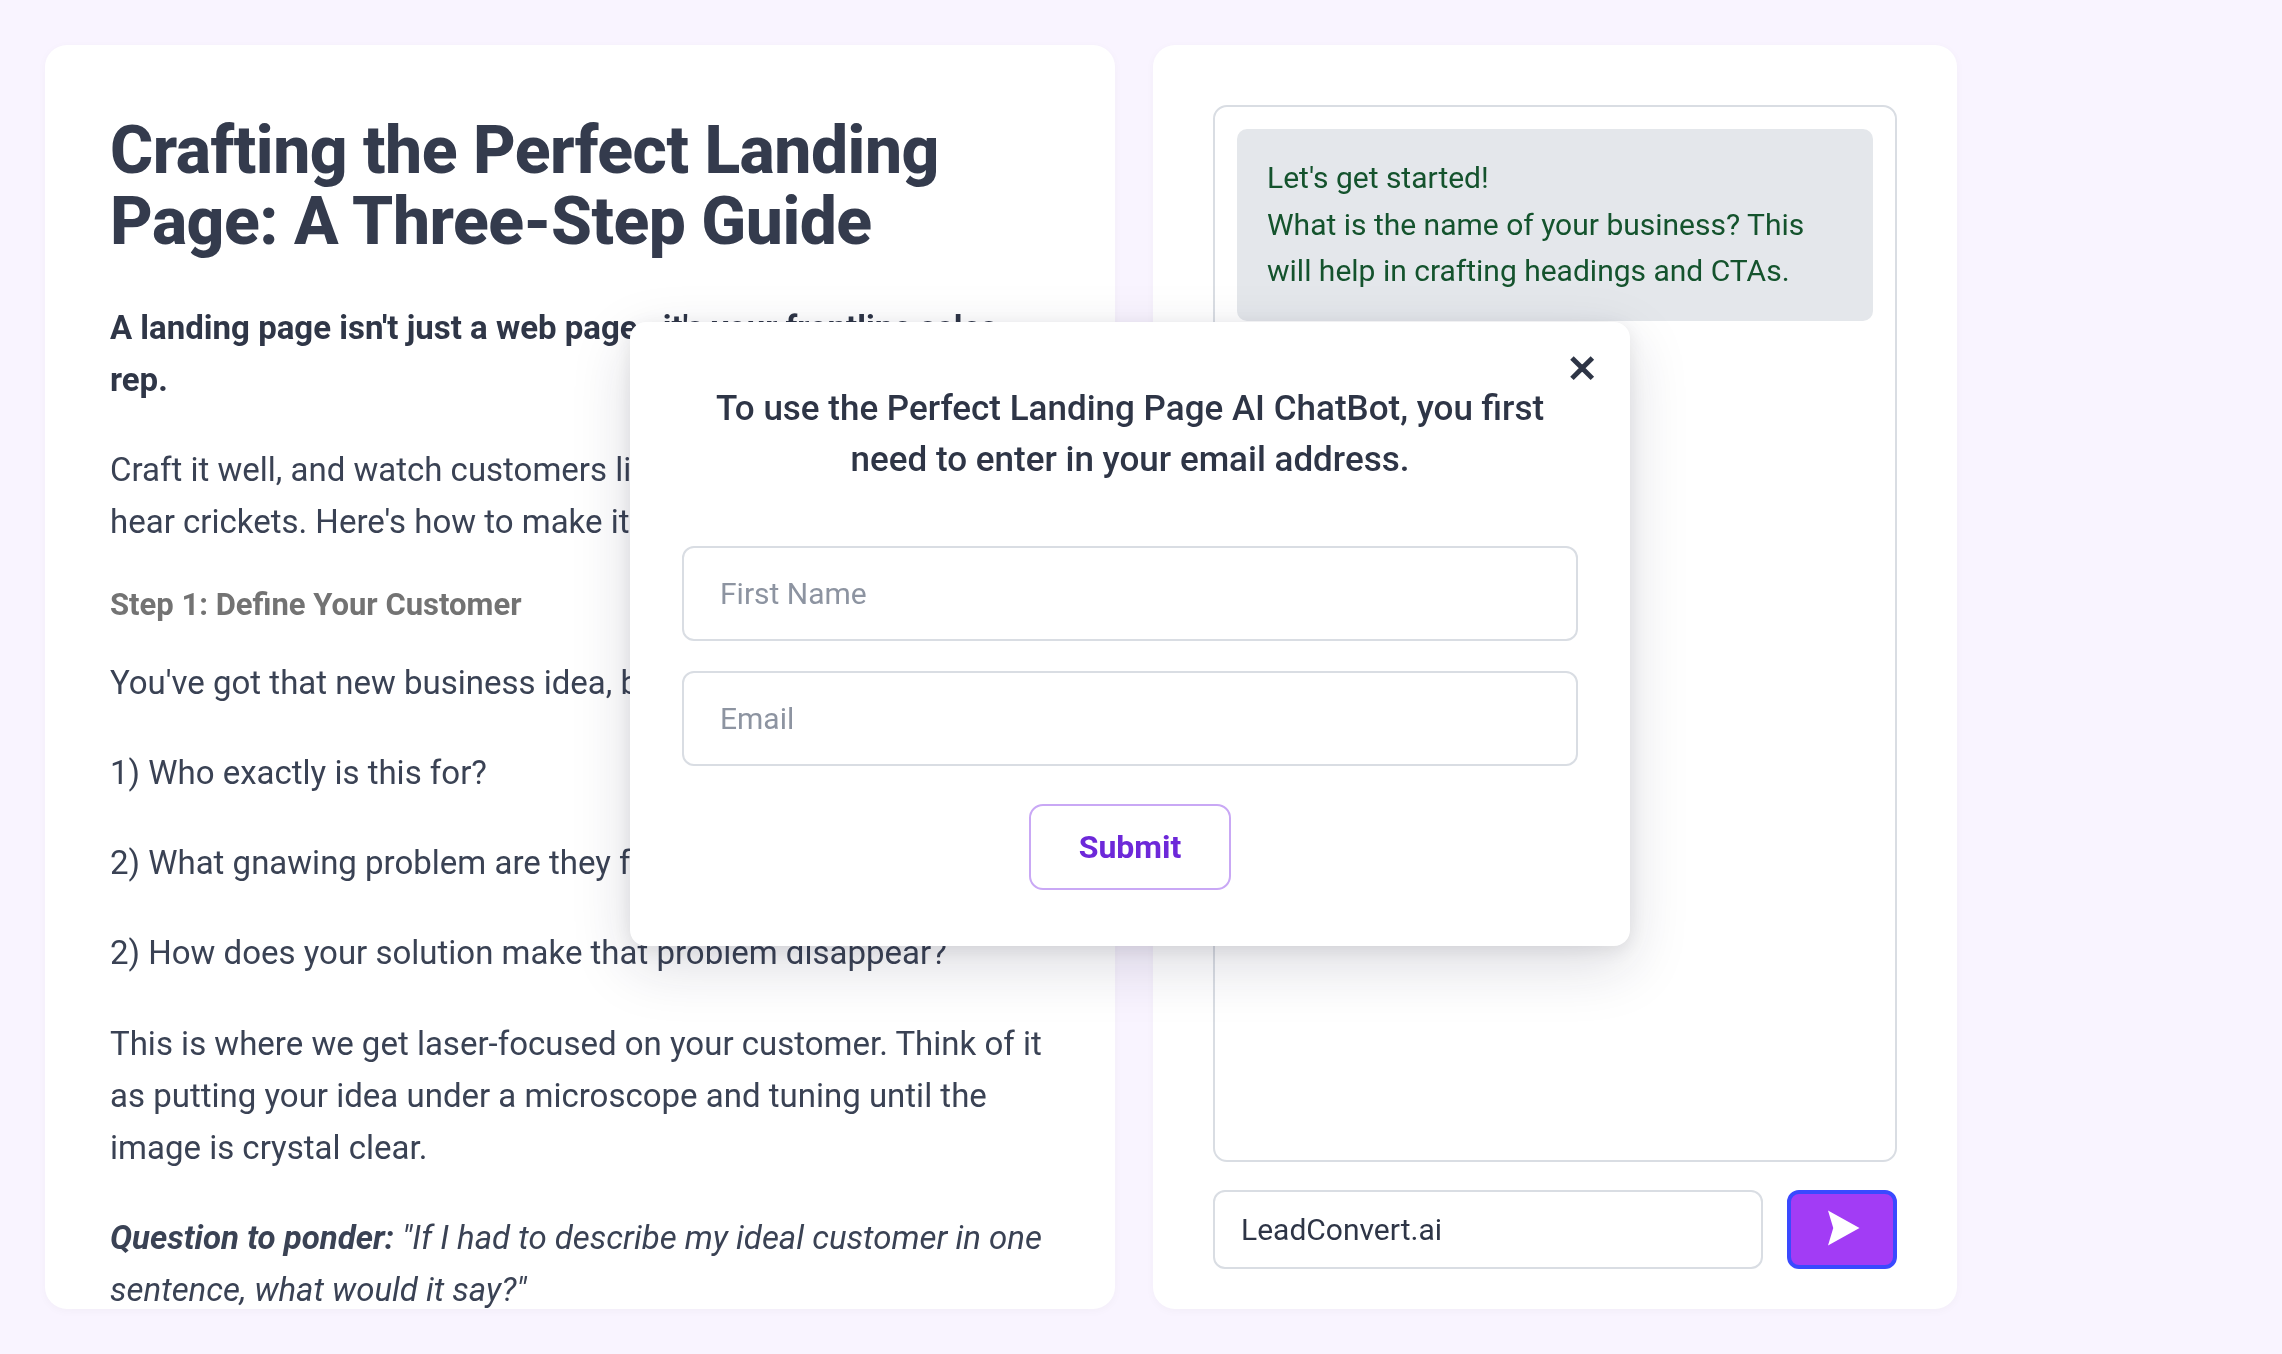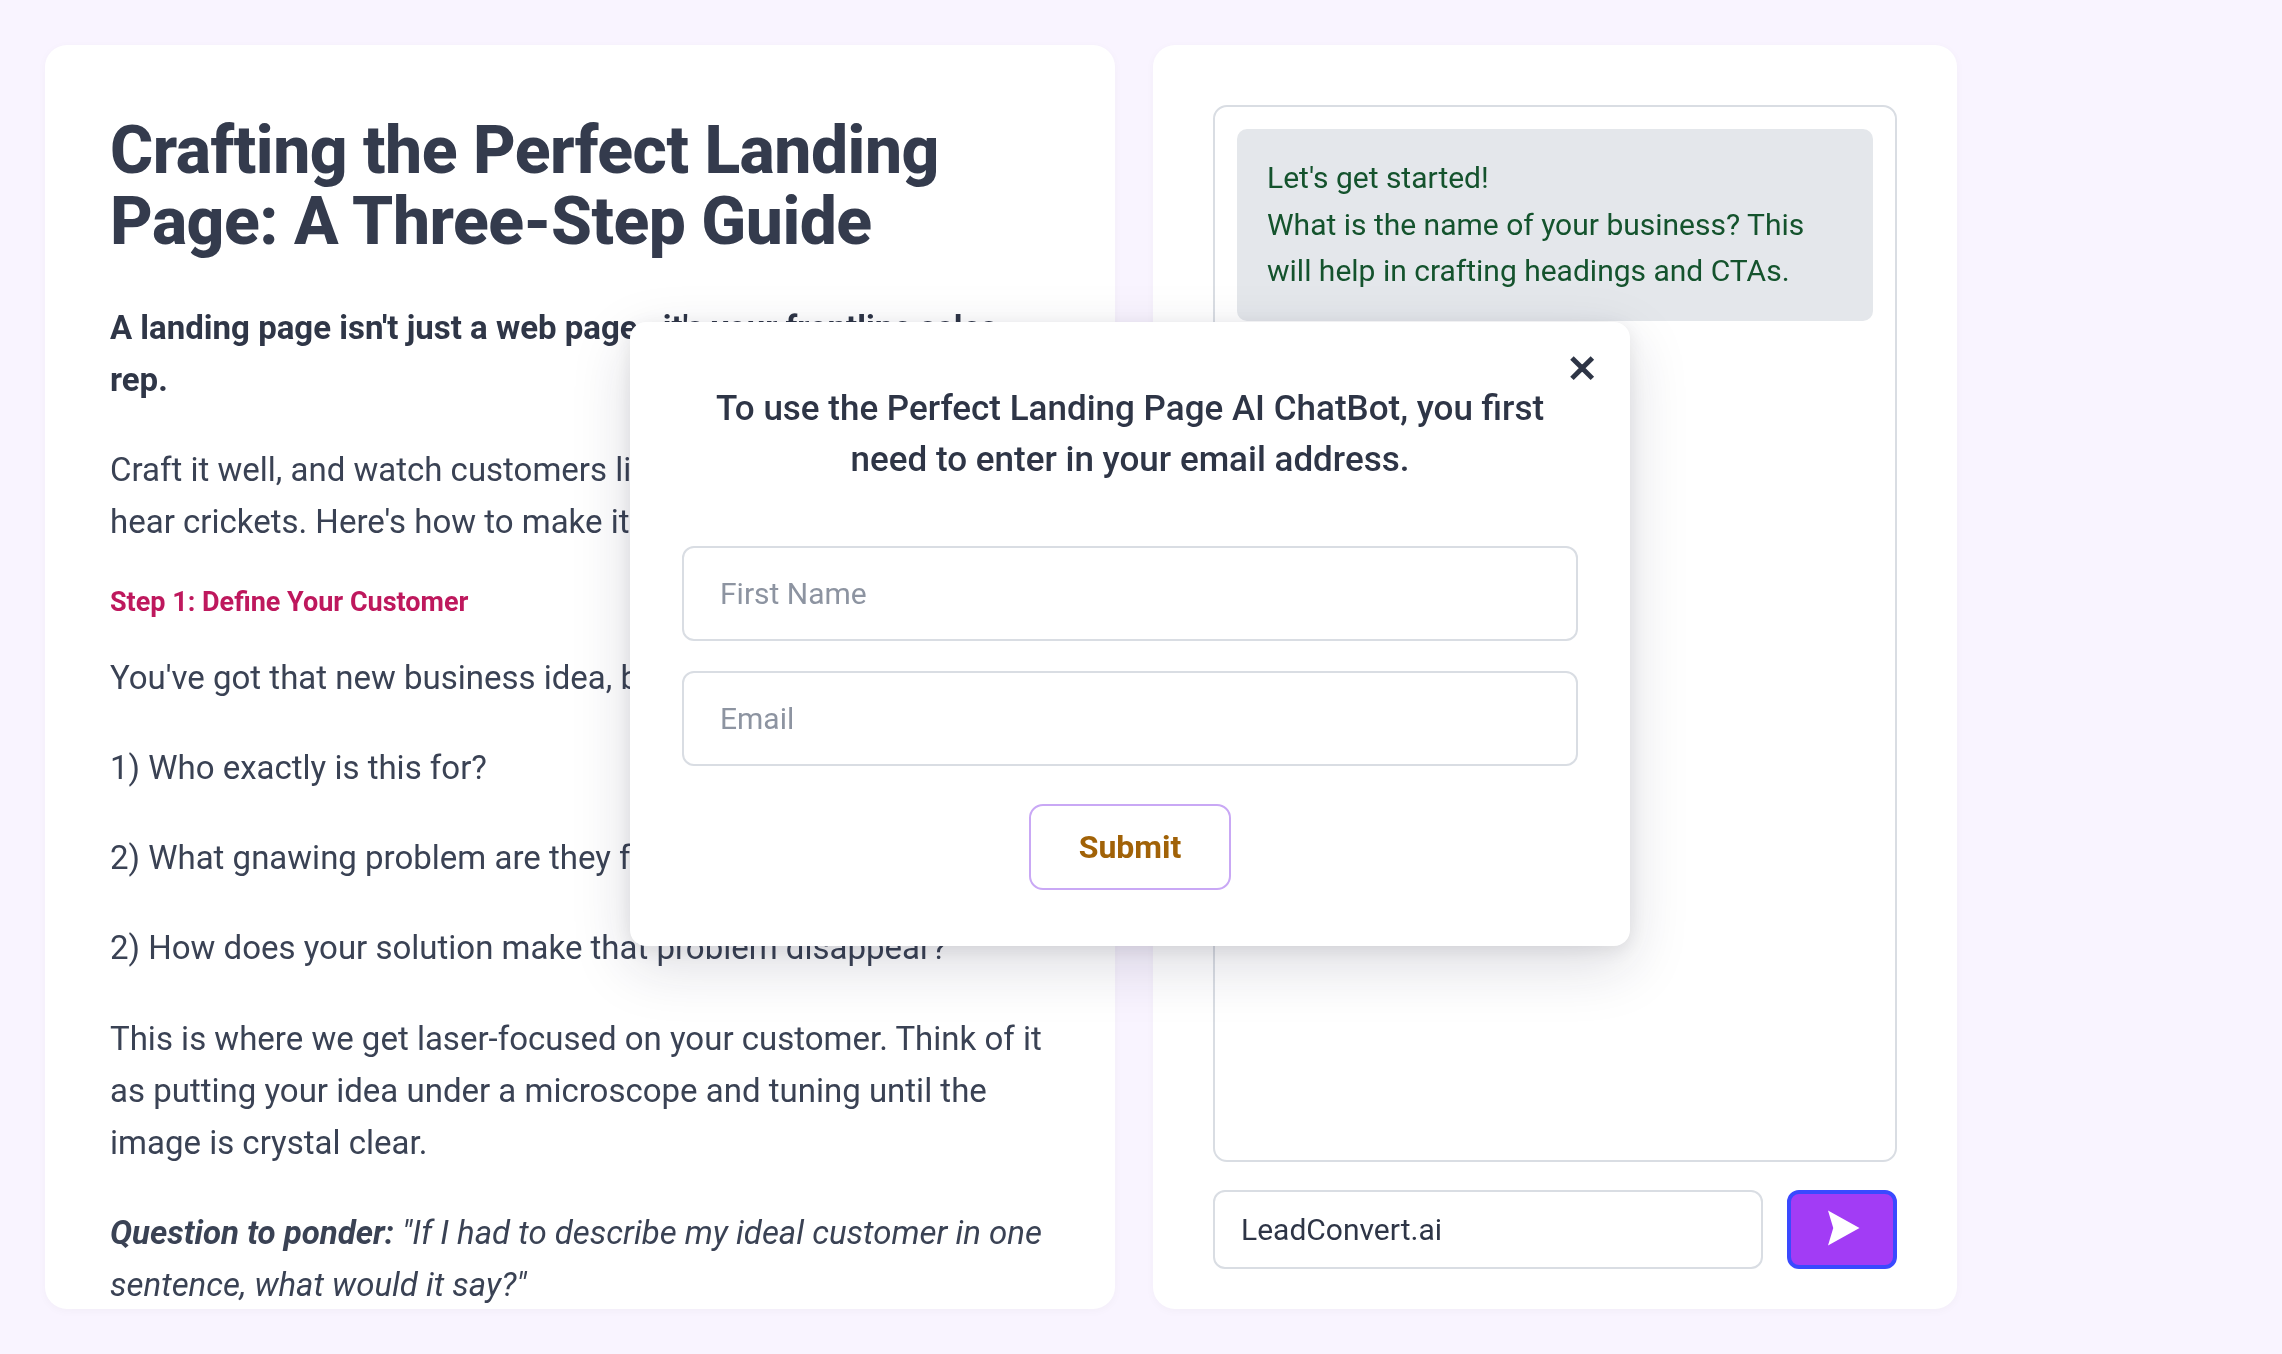--- a/index.html
+++ b/index.html
@@ -40,23 +40,23 @@
     font-size: 33px;
     line-height: 1.58;
     color: #3a4254;
     margin-bottom: 38px;
   }
   .article-card p.lead {
     font-weight: 700;
     color: #2f3647;
   }
   .article-card h3 {
-    font-size: 27px;
-    font-weight: 700;
-    color: #be185d;
+    font-size: 31px;
+    font-weight: 700;
+    color: #737373;
     margin-bottom: 34px;
     margin-top: 8px;
   }
   .q-label { font-style: italic; font-weight: 700; }
   .q-body { font-style: italic; }
   .chat-card {
     flex: 1;
     padding: 60px 60px 40px 60px;
     display: flex;
     flex-direction: column;
@@ -144,21 +144,21 @@
     outline: none;
     margin-bottom: 30px;
     font-family: inherit;
   }
   .modal input::placeholder { color: #8d94a1; }
   .submit-btn {
     display: block;
     margin: 8px auto 0 auto;
     border: 2.5px solid #c9a8f5;
     background: #ffffff;
-    color: #a16207;
+    color: #6d28d9;
     font-size: 32px;
     font-weight: 700;
     padding: 22px 48px;
     border-radius: 14px;
     cursor: pointer;
     font-family: inherit;
   }
 </style>
 </head>
 <body>

